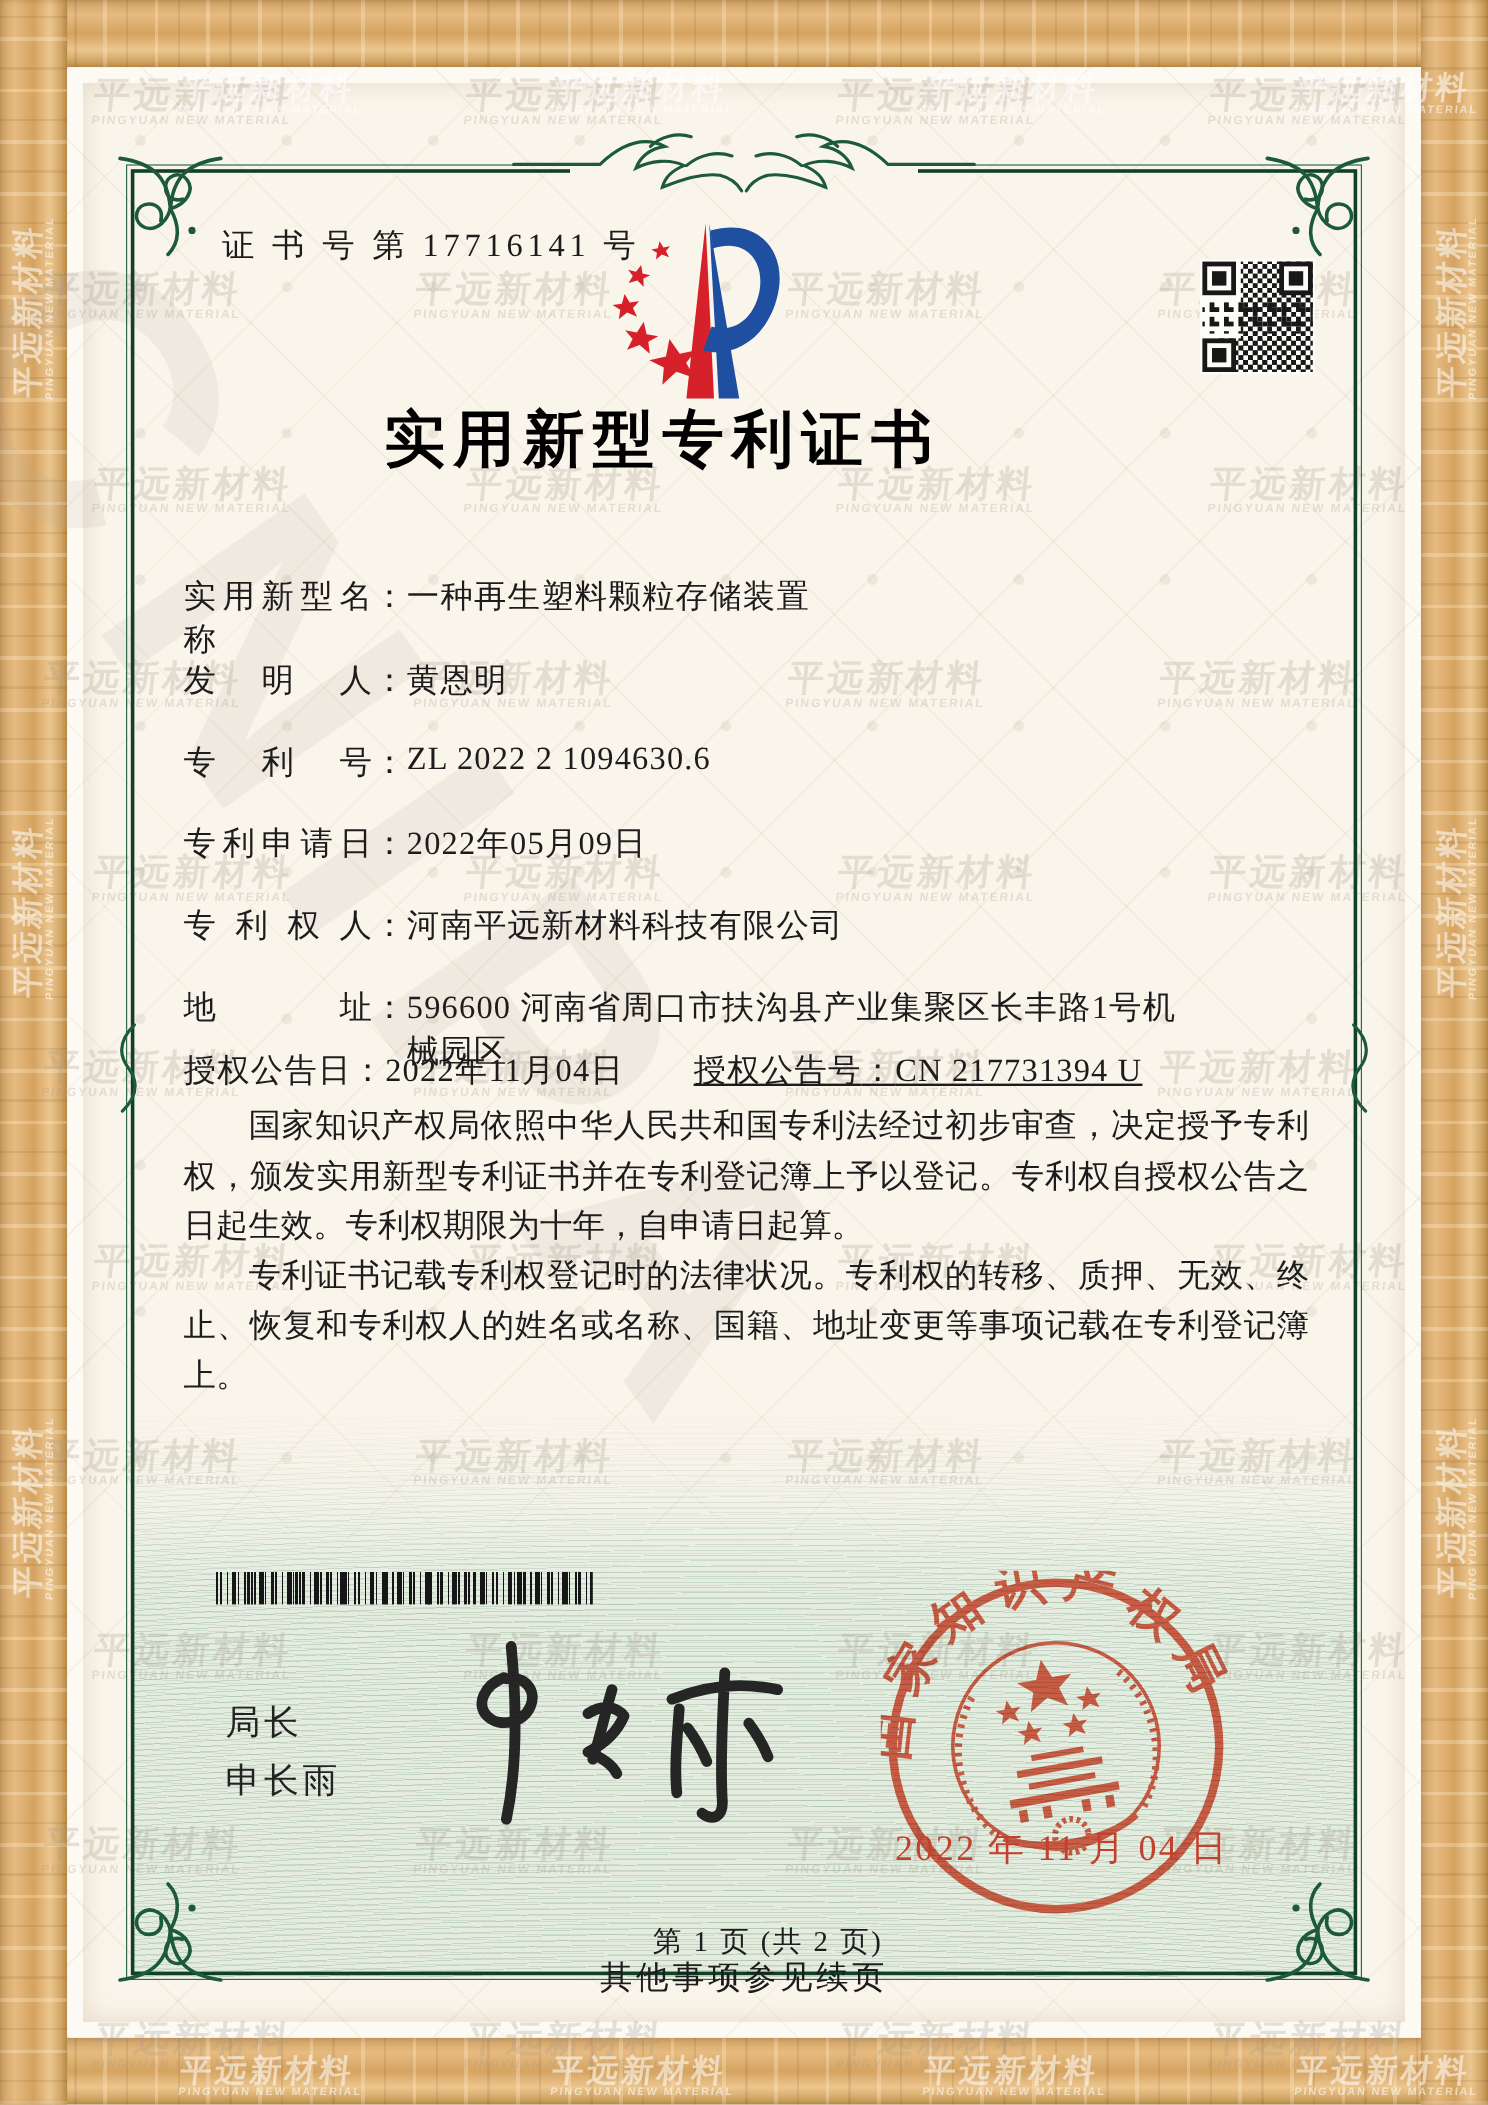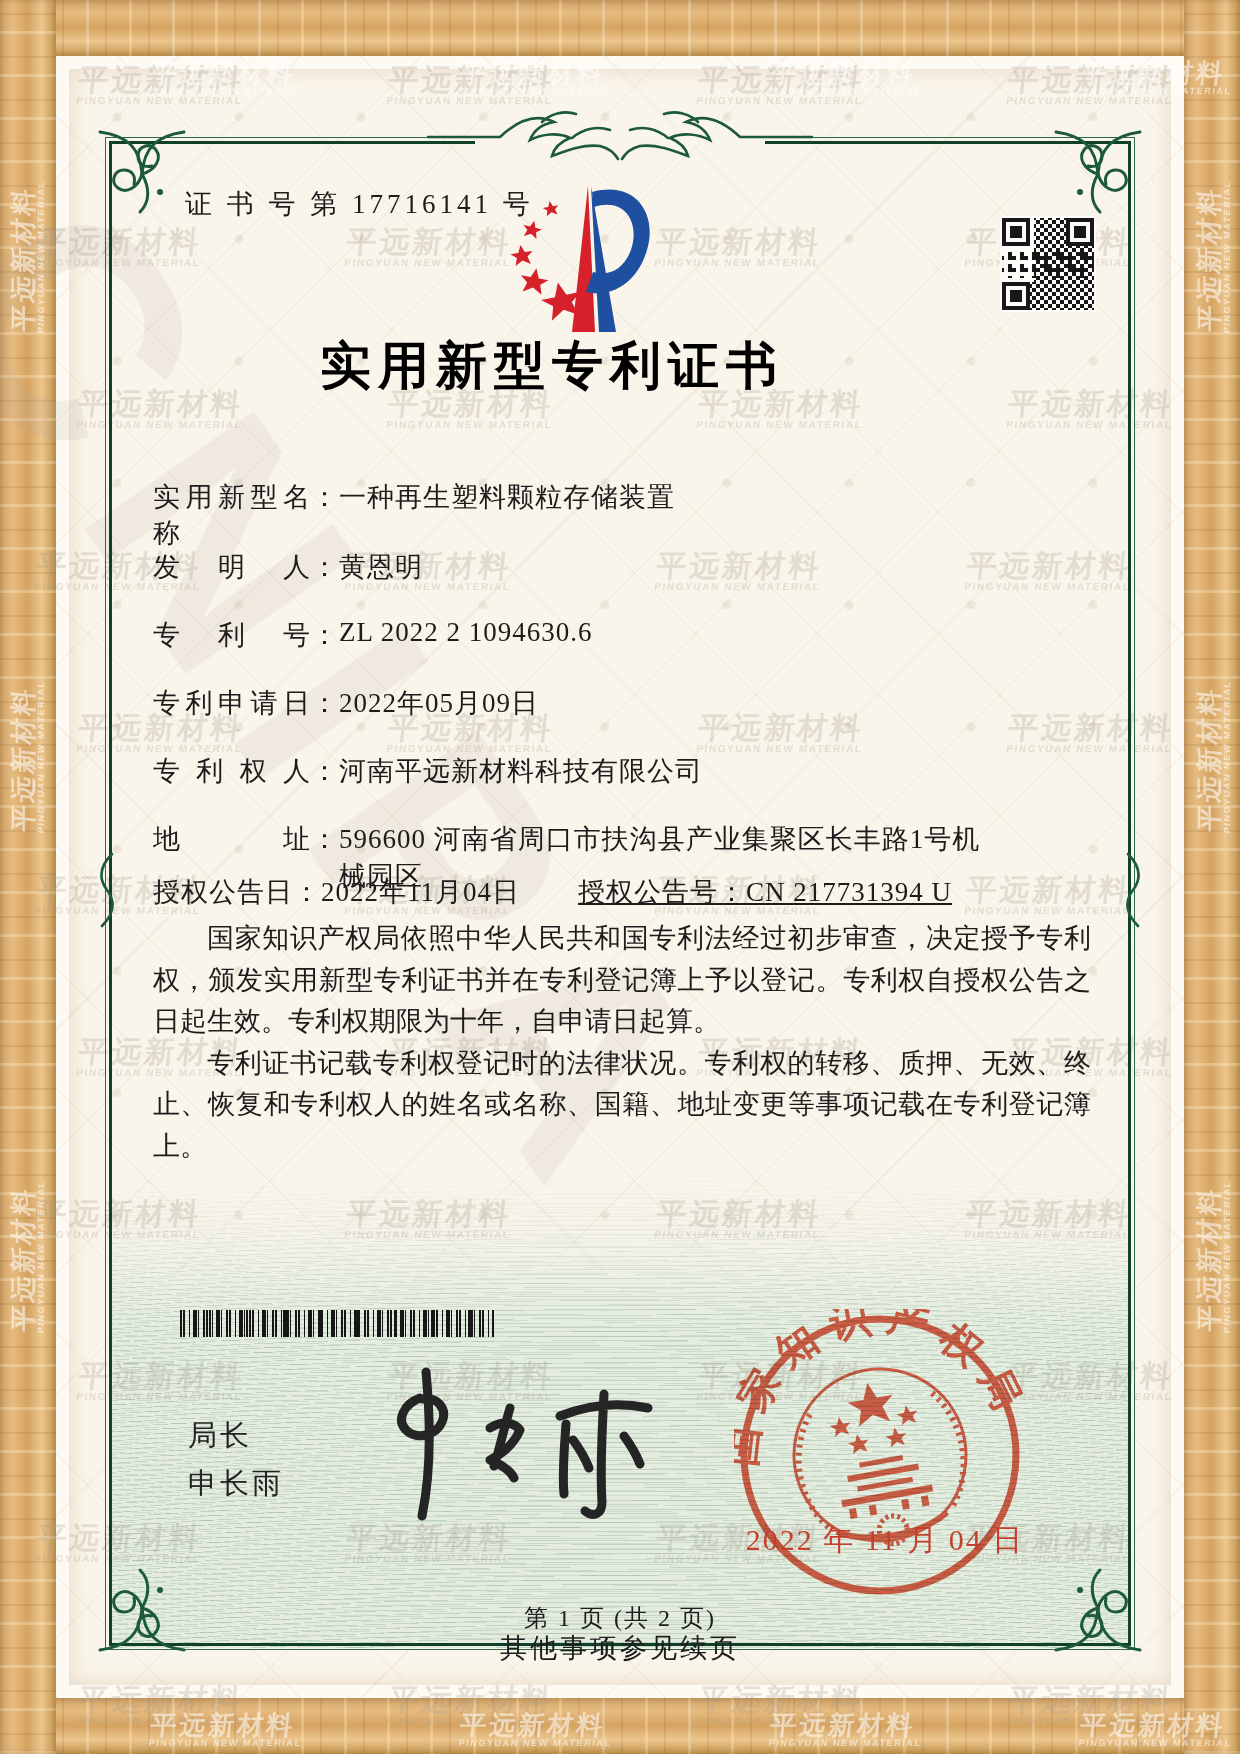--- a/index.html
+++ b/index.html
@@ -75,21 +75,21 @@
     background:
       repeating-linear-gradient(90deg, transparent 0 29px, #161616 29px 31px, transparent 31px 37px),
       repeating-linear-gradient(90deg,#161616 0 2px,transparent 2px 3px,#161616 3px 5px,transparent 5px 9px,
         #161616 9px 10px,transparent 10px 13px,#161616 13px 17px,transparent 17px 18px,#161616 18px 19px,transparent 19px 23px);}
   .director{font-family:"Liberation Sans","DejaVu Sans",sans-serif;font-size:29px;letter-spacing:3px;color:#222;}
   .dir-title{left:188px;top:1416px;} .dir-name{left:188px;top:1464px;}
   .signature{left:340px;top:1362px;z-index:5;}
   .seal{left:734px;top:1309px;z-index:6;mix-blend-mode:multiply;opacity:0.95;}
   .seal-date{left:720px;top:1520px;width:330px;text-align:center;z-index:6;
     font-size:30px;letter-spacing:2px;color:#c43f2c;}
-  .page-info{left:105px;top:1602px;width:1030px;text-align:center;font-size:24px;letter-spacing:2px;}
+  .page-info{left:105px;top:1602px;width:1030px;text-align:center;font-size:24px;letter-spacing:2px;padding-left:20px;}
   .footer-note{left:105px;top:1630px;width:1030px;text-align:center;font-size:27px;letter-spacing:3px;z-index:4;}
   .logo{left:466px;top:180px;z-index:4;}
   .qr{left:1000px;top:216px;z-index:4;}
 </style>
 </head>
 <body>
 
 <div class="page">
 
   <div class="wood wood-h wood-top"></div>

